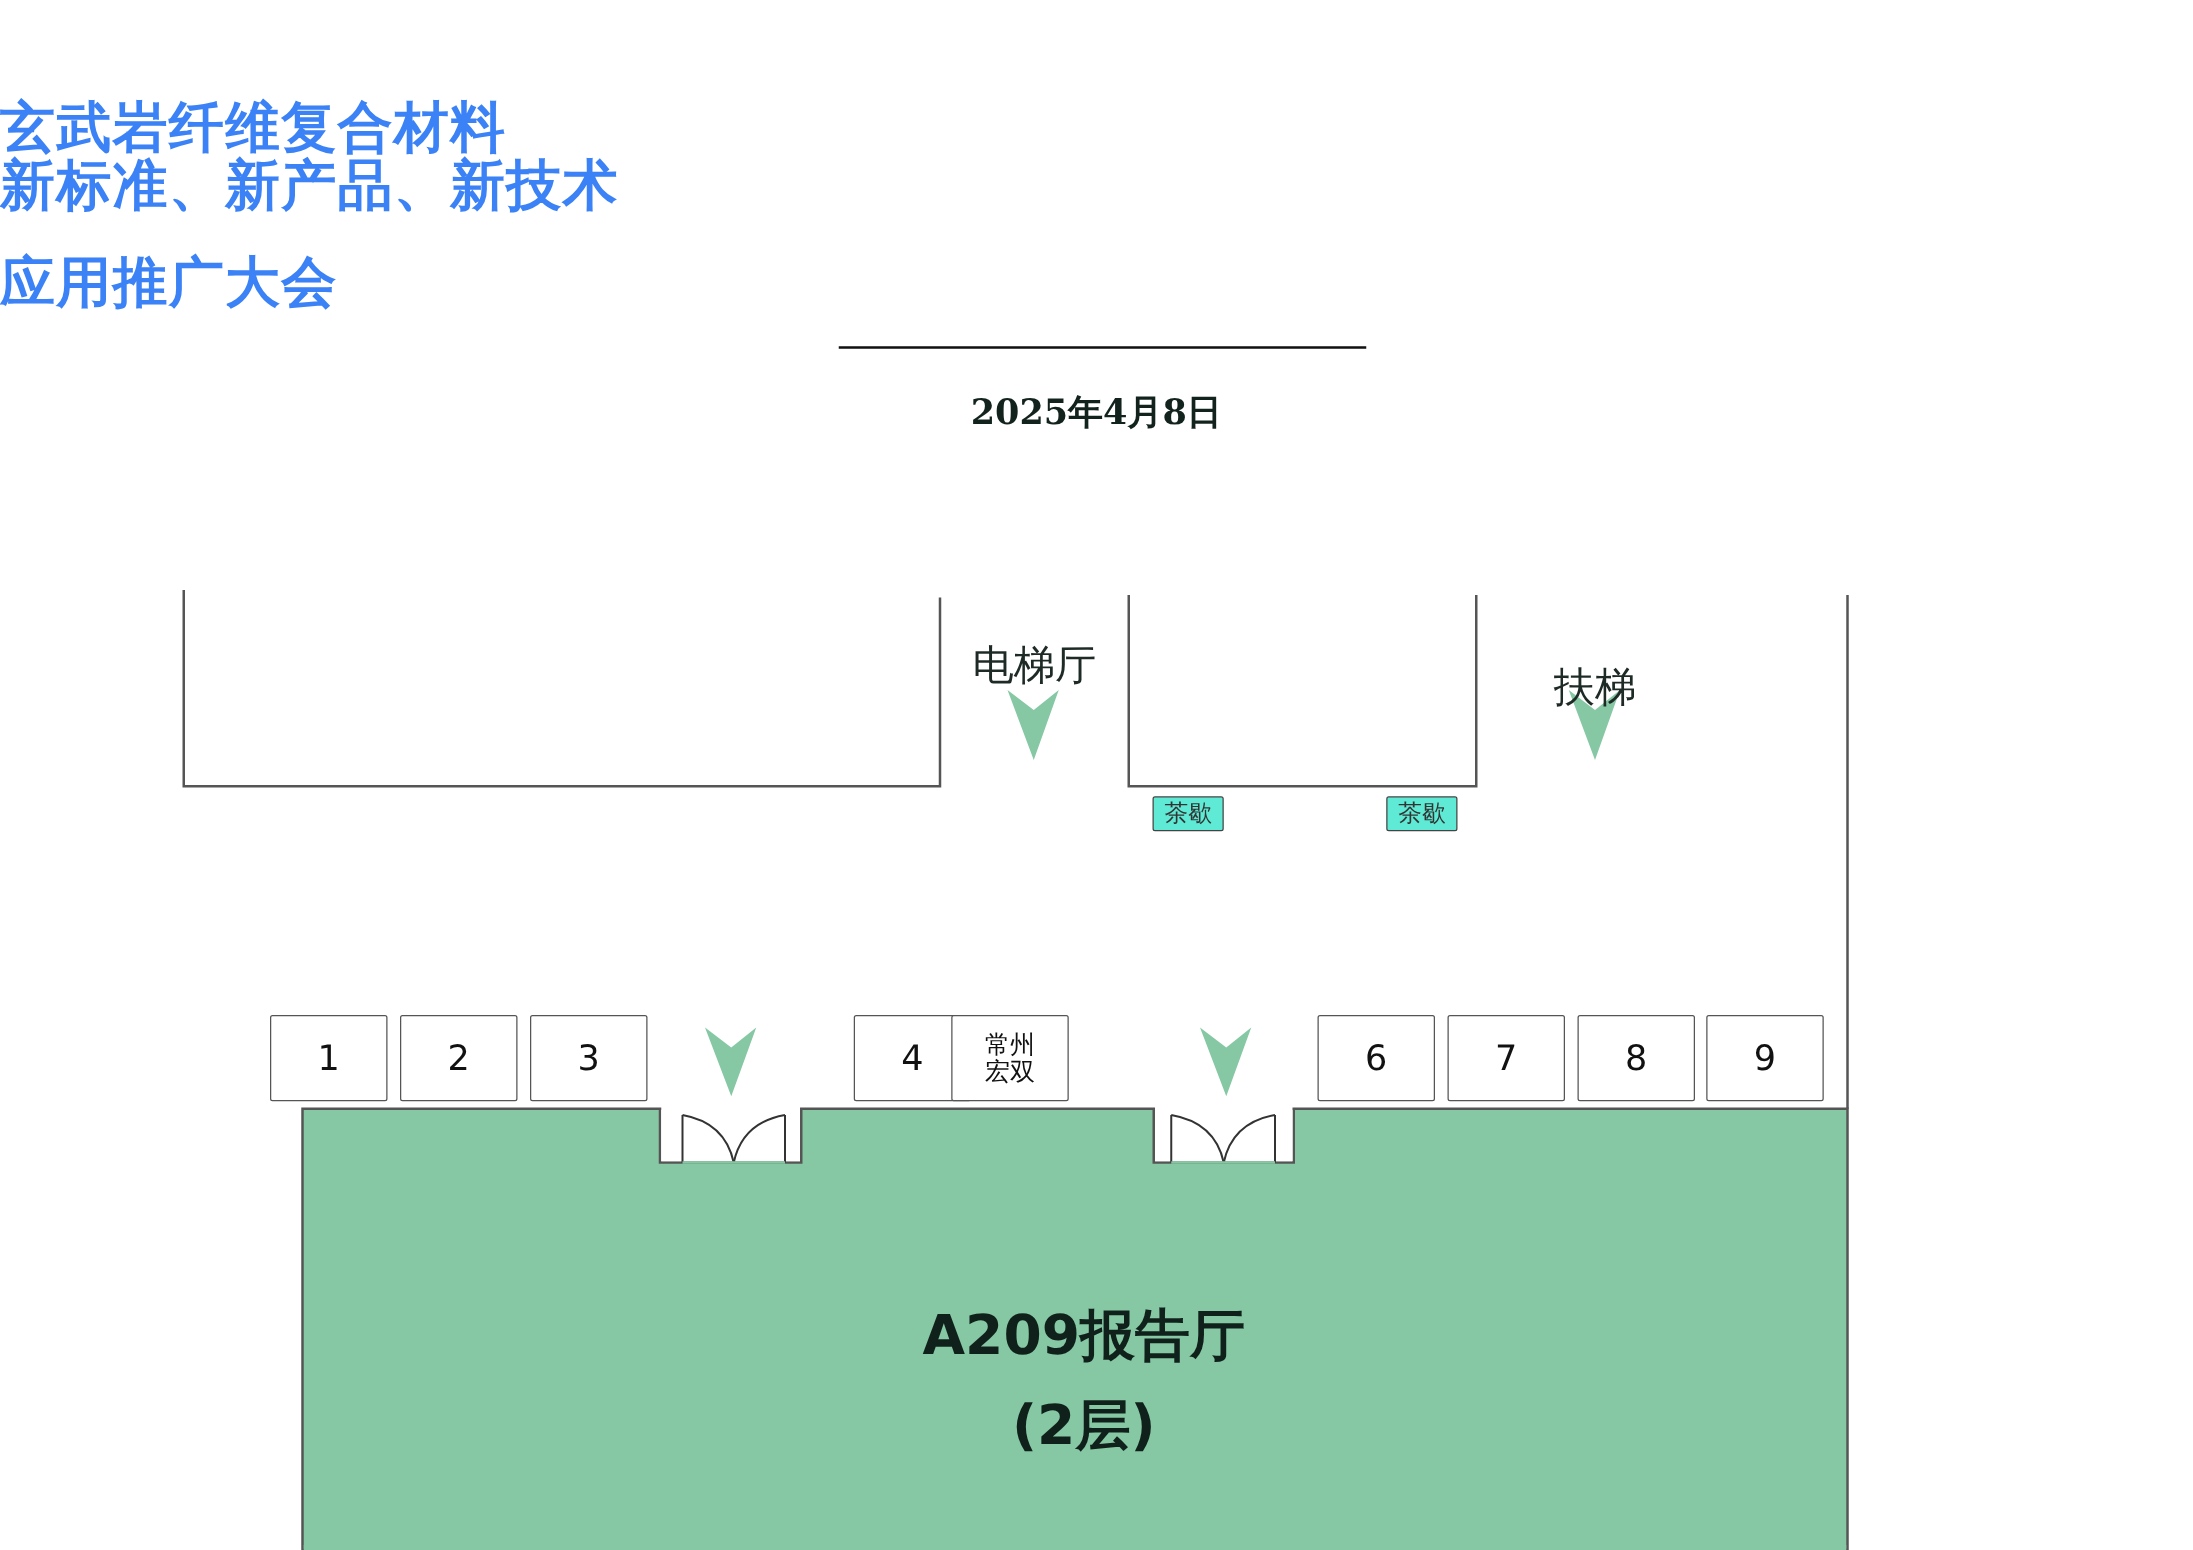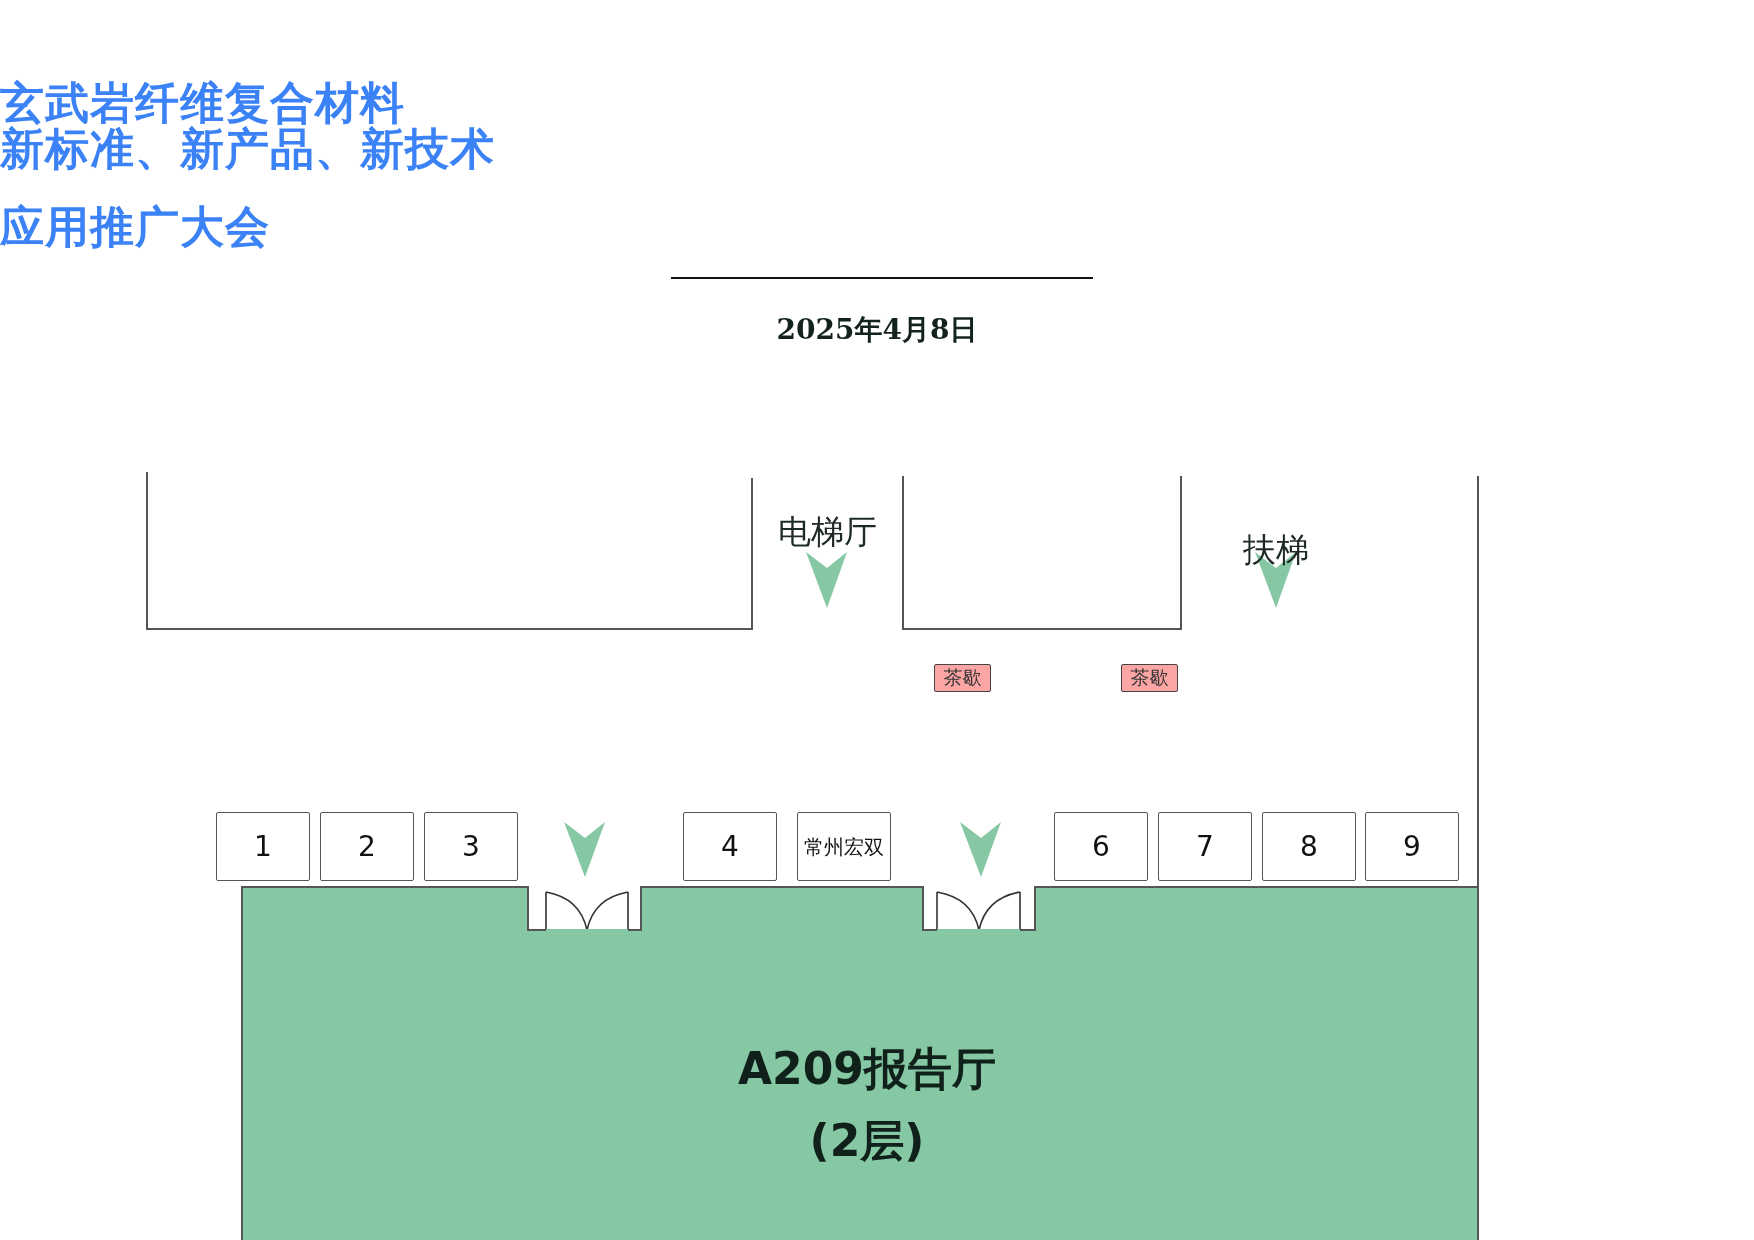--- a/index.html
+++ b/index.html
@@ -23,24 +23,24 @@
   }
   .booth {
     position: absolute; top: 812px; width: 92px; height: 67px;
     border: 1.5px solid #555; border-radius: 2px; background: #fff;
     display: flex; align-items: center; justify-content: center;
     font-family: "DejaVu Sans", "Liberation Sans", sans-serif; font-size: 28px; color: #111;
     box-sizing: content-box;
   }
   .booth.small { font-size: 20px; line-height: 22px; text-align: center; }
   .tea {
-    position: absolute; top: 664px; width: 55px; height: 26px;
-    border: 1.5px solid #444; border-radius: 2px; background: #fca5a5;
+    position: absolute; top: 637px; width: 55px; height: 26px;
+    border: 1.5px solid #444; border-radius: 2px; background: #5eead4;
     font-family: "DejaVu Sans", "Liberation Sans", sans-serif; font-size: 19px; color: #333;
-    display: flex; align-items: center; justify-content: center; box-sizing: content-box; margin-left: 12px;
+    display: flex; align-items: center; justify-content: center; box-sizing: content-box;
   }
   .hall-name {
     position: absolute; left: 0; width: 1754px; text-align: center;
     font-family: "DejaVu Sans", "Liberation Sans", sans-serif; font-weight: bold;
     color: #10201b; font-size: 44px; line-height: 50px;
   }
 </style>
 </head>
 <body>
 
@@ -89,21 +89,21 @@
 <div class="label" style="left:770px; top:498px; width:115px; font-size:33px; line-height:40px;">电梯厅</div>
 <div class="label" style="left:1236px; top:516px; width:80px; font-size:33px; line-height:40px;">扶梯</div>
 
 <div class="tea" style="left:922px;">茶歇</div>
 <div class="tea" style="left:1109px;">茶歇</div>
 
 <div class="booth" style="left:216px;">1</div>
 <div class="booth" style="left:320px;">2</div>
 <div class="booth" style="left:424px;">3</div>
 <div class="booth" style="left:683px;">4</div>
-<div class="booth small" style="left:797px; flex-direction:row;font-family:Liberation Serif, serif;">
+<div class="booth small" style="left:761px; flex-direction:column;font-family:Liberation Serif, serif;">
   <span>常州</span>
   <span>宏双</span>
 </div>
 <div class="booth" style="left:1054px;">6</div>
 <div class="booth" style="left:1158px;">7</div>
 <div class="booth" style="left:1262px;">8</div>
 <div class="booth" style="left:1365px;">9</div>
 
 <div class="hall-name" style="top:1044px; left:-10px;">A209报告厅</div>
 <div class="hall-name" style="top:1116px; left:-10px;">(2层)</div>

